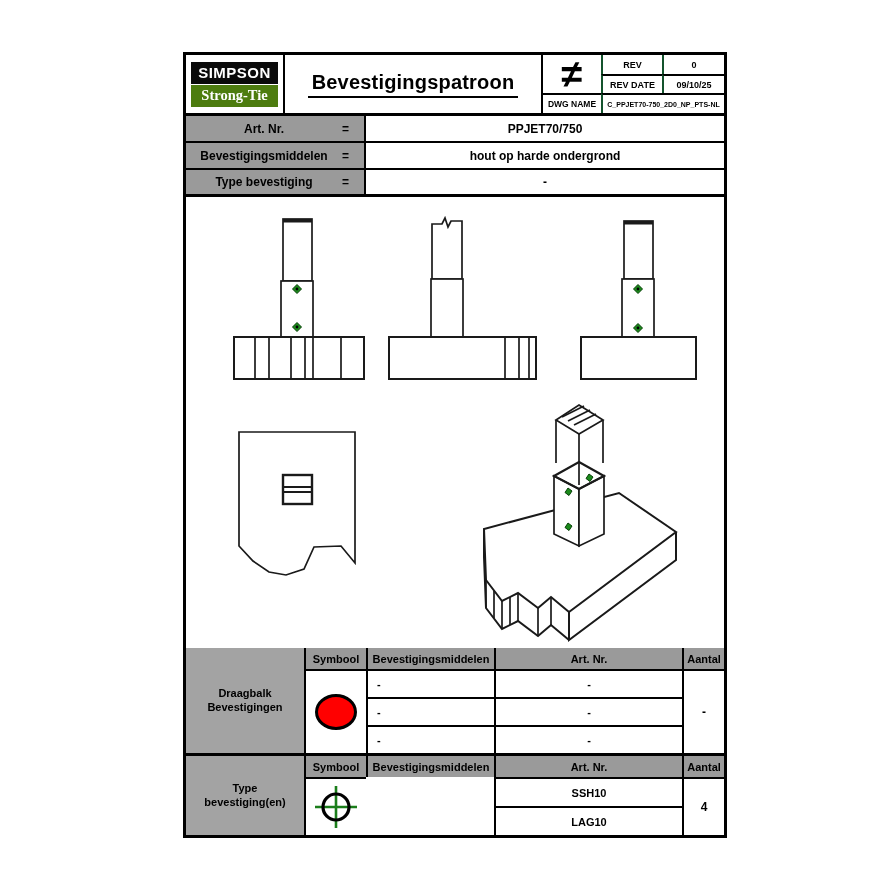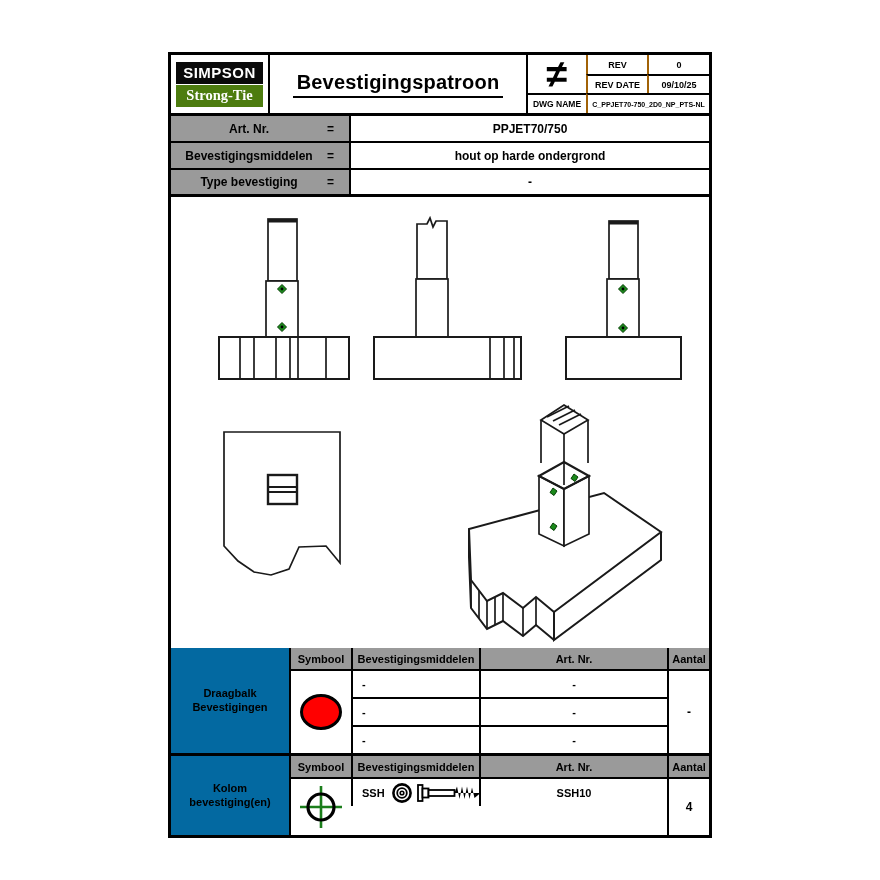--- a/index.html
+++ b/index.html
@@ -1,32 +1,32 @@
 <!DOCTYPE html>
 <html><head>
 <meta charset="utf-8">
 <style>
   * { margin: 0; padding: 0; box-sizing: border-box; }
   html, body { width: 880px; height: 880px; background: #fff; font-family: "Liberation Sans", sans-serif; }
   .canvas { position: relative; width: 880px; height: 880px; background: #fff; overflow: hidden; }
 
   .sheet {
-    position: absolute; left: 168px; top: 52px; width: 544px; height: 786px;
+    position: absolute; left: 183px; top: 52px; width: 544px; height: 786px;
     border: 3px solid #000; background: #fff; display: flex; flex-direction: column;
   }
 
   
   .hdr { display: flex; height: 61px; border-bottom: 3px solid #000; flex: 0 0 auto; }
   .logo-cell { width: 99px; border-right: 2px solid #000; padding: 5px 5px; display:flex; flex-direction:column; justify-content:center; gap:1px; }
   .logo-black { background:#0a0a0a; color:#fff; font-weight:bold; font-size:15px; letter-spacing:.5px; text-align:center; padding:2px 0 3px; }
   .logo-red { background:#4d7c0f; color:#fff; font-weight:bold; font-size:14.5px; text-align:center; padding:2px 0 3px; font-family:"Liberation Serif", serif; }
   .title-cell { flex:1; display:flex; align-items:center; justify-content:center; border-right:2px solid #000; }
   .title-cell span { font-size:20px; font-weight:bold; border-bottom:2.5px solid #000; padding:0 4px 2px; letter-spacing:.2px; }
   .titleblock { width:181px; display:grid; grid-template-columns:58px 61px 1fr; grid-template-rows:19px 19px 1fr; font-weight:bold; }
-  .tb-cell { display:flex; align-items:center; justify-content:center; font-size:9px; border-left:2px solid #a16207; border-top:2px solid #000; }
+  .tb-cell { display:flex; align-items:center; justify-content:center; font-size:9px; border-left:2px solid #14532d; border-top:2px solid #000; }
   .tb-neq { grid-column:1; grid-row:1/3; border-left:none; border-top:none; font-size:38px; font-weight:bold; line-height:1; }
   .tb-rev-l    { grid-column:2; grid-row:1; border-top:none; }
   .tb-rev-v    { grid-column:3; grid-row:1; border-top:none; }
   .tb-revd-l   { grid-column:2; grid-row:2; }
   .tb-revd-v   { grid-column:3; grid-row:2; }
   .tb-dwg-l    { grid-column:1; grid-row:3; border-left:none; font-size:8.5px; }
   .tb-dwg-v    { grid-column:2/4; grid-row:3; font-size:7px; white-space:nowrap; }
 
   
   .info { flex:0 0 auto; }
@@ -43,21 +43,21 @@
   .draw { flex:1 1 auto; position:relative; background:#fff; }
   .draw svg { position:absolute; left:0; top:0; }
 
   
   .ftable { display:grid; grid-template-columns:118px 62px 128px 188px 1fr; flex:0 0 auto; }
   .ftable.draagbalk { grid-template-rows:21px 28px 28px 28px; border-bottom:3px solid #000; }
   .ftable.balk { grid-template-rows:21px 29px 29px; }
   .fcell { border-left:2px solid #000; border-top:2px solid #000; display:flex; align-items:center; justify-content:center; font-weight:bold; overflow:hidden; }
   .fcell.no-l { border-left:none; }
   .fcell.no-t { border-top:none; }
-  .fgroup { grid-column:1; grid-row:1/-1; background:#0369a1; flex-direction:column; font-size:11px; line-height:1.25; text-align:center; }
+  .fgroup { grid-column:1; grid-row:1/-1; background:#a3a3a3; flex-direction:column; font-size:11px; line-height:1.25; text-align:center; }
   .fhead { background:#9a9a9a; font-size:11px; }
   .fsym { grid-column:2; grid-row:2/-1; background:#fff; }
   .fmid { justify-content:flex-start; padding-left:9px; font-size:11px; gap:6px; }
   .fart { font-size:11px; }
   .faantal { grid-column:5; grid-row:2/-1; font-size:12px; }
   .red-dot { width:42px; height:36px; background:#ff0000; border:3px solid #000; border-radius:50%; }
   .screwrow { display:flex; align-items:center; gap:4px; }
 </style>
 </head>
 <body>
@@ -219,52 +219,37 @@
       <div class="fcell fmid" style="grid-column:3;grid-row:3">-</div>
       <div class="fcell fart" style="grid-column:4;grid-row:3">-</div>
       <div class="fcell fmid" style="grid-column:3;grid-row:4">-</div>
       <div class="fcell fart" style="grid-column:4;grid-row:4">-</div>
 
       <div class="fcell faantal">-</div>
     </div>
 
     <div class="ftable balk">
       <div class="fcell fgroup no-l no-t">
-        <span>Kolom</span>
+        <span>Type</span>
         <span>bevestiging(en)</span>
       </div>
       <div class="fcell fhead no-t" style="grid-column:2;grid-row:1">Symbool</div>
       <div class="fcell fhead no-t" style="grid-column:3;grid-row:1">Bevestigingsmiddelen</div>
       <div class="fcell fhead no-t" style="grid-column:4;grid-row:1">Art. Nr.</div>
       <div class="fcell fhead no-t" style="grid-column:5;grid-row:1">Aantal</div>
 
       <div class="fcell" style="grid-column:2;grid-row:2/4">
         <svg width="48" height="48" viewBox="0 0 48 48">
           <line x1="3" y1="24" x2="45" y2="24" stroke="#1b7e1b" stroke-width="2.6"></line>
           <line x1="24" y1="3" x2="24" y2="45" stroke="#1b7e1b" stroke-width="2.6"></line>
           <circle cx="24" cy="24" r="13" fill="none" stroke="#000" stroke-width="3.2"></circle>
         </svg>
       </div>
 
-      <div class="fcell fmid" style="grid-column:3;grid-row:2">
-        <span>SSH</span>
-        <span class="screwrow">
-          <svg width="22" height="22" viewBox="0 0 22 22">
-            <circle cx="11" cy="11" r="8.6" fill="none" stroke="#000" stroke-width="2.6"></circle>
-            <circle cx="11" cy="11" r="4.8" fill="none" stroke="#000" stroke-width="1.8"></circle>
-            <circle cx="11" cy="11" r="1.8" fill="none" stroke="#000" stroke-width="1.6"></circle>
-          </svg>
-          <svg width="66" height="22" viewBox="0 0 66 22">
-            <rect x="1" y="3" width="4.5" height="16" fill="#fff" stroke="#000" stroke-width="1.8"></rect>
-            <rect x="5.5" y="6.5" width="6" height="9" fill="#fff" stroke="#000" stroke-width="1.8"></rect>
-            <rect x="11.5" y="8" width="26" height="6" fill="#fff" stroke="#000" stroke-width="1.8"></rect>
-            <path d="M37.5,11 L40,4.5 L42.5,17 L45,4.5 L47.5,17 L50,4.5 L52.5,17 L55,5.5 L57.5,16 L63.5,11 Z" fill="#000"></path>
-          </svg>
-        </span>
-      </div>
       <div class="fcell fart" style="grid-column:4;grid-row:2">SSH10</div>
 
+      <div class="fcell fart" style="grid-column:4;grid-row:3">LAG10</div>
 
       <div class="fcell faantal" style="grid-column:5;grid-row:2/4">4</div>
     </div>
 
   </div>
 </div>
 
 </body></html>

